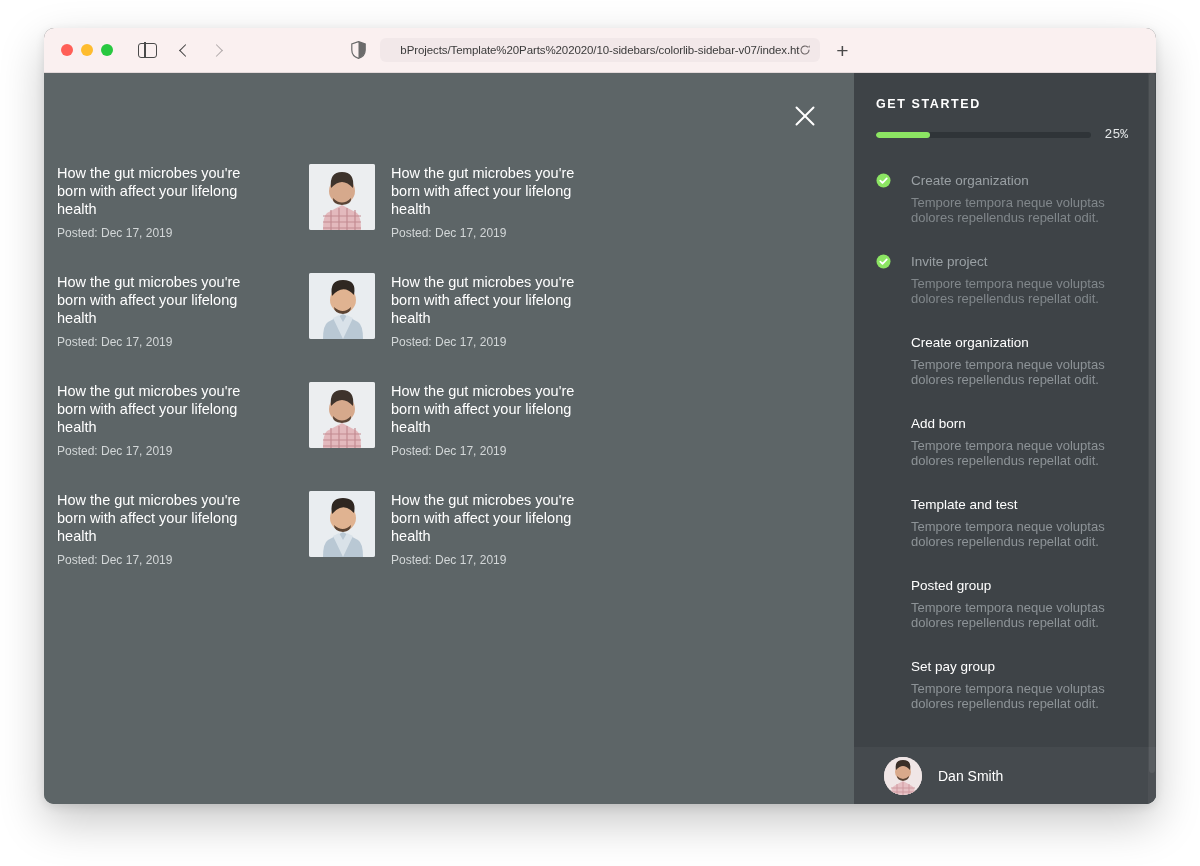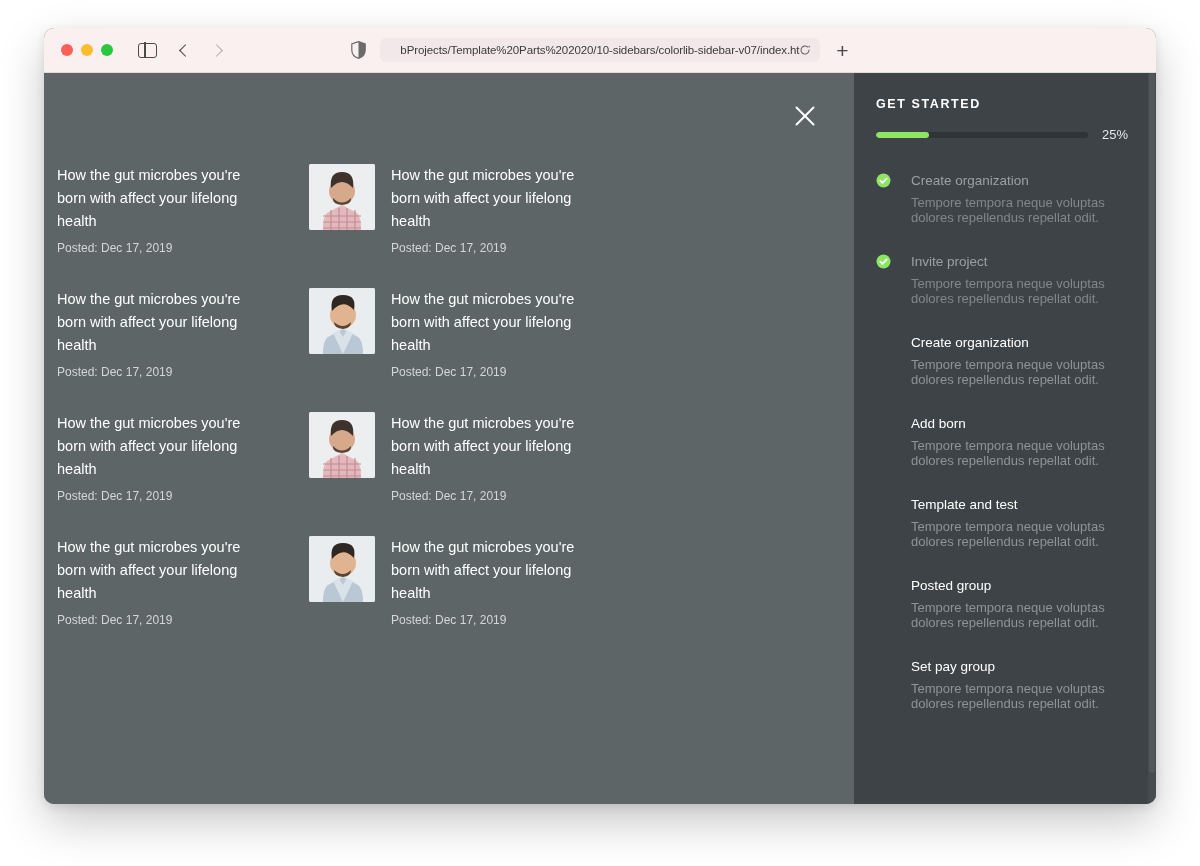--- a/index.html
+++ b/index.html
@@ -178,21 +178,21 @@
     border-radius: 2px;
     overflow: hidden;
     background: #c9cfd1;
   }
   .article-thumb svg { display: block; width: 100%; height: 100%; }
 
   .article-body { min-width: 0; }
 
   .article-title {
     font-size: 14.5px;
-    line-height: 23px;
+    line-height: 18px;
     color: #ffffff;
     font-weight: 400;
     max-width: 215px;
   }
 
   .article-date {
     margin-top: 8px;
     font-size: 12px;
     color: #d3d7d8;
     font-weight: 400;
@@ -221,20 +221,21 @@
     color: #ffffff;
     text-transform: uppercase;
     margin-bottom: 16px;
   }
 
   .progress-row {
     display: flex;
     align-items: center;
     gap: 14px;
     margin-bottom: 30px;
+    font-family: Liberation Mono, monospace;
   }
   .progress-track {
     flex: 1;
     height: 6px;
     background: #2f3438;
     border-radius: 3px;
     overflow: hidden;
   }
   .progress-fill {
     height: 100%;
@@ -532,16 +533,32 @@
             <div class="task-desc">Tempore tempora neque voluptas dolores repellendus repellat odit.</div>
           </li>
 
         </ul>
       </div>
 
       <div class="scroll-track">
         <div class="scroll-thumb"></div>
       </div>
 
+      <div class="sidebar-footer">
+        <div class="avatar">
+          <svg viewBox="0 0 38 38">
+            <rect width="38" height="38" fill="#f0e6e6"></rect>
+            <circle cx="19" cy="15" r="8" fill="#d9a98b"></circle>
+            <path d="M12 13 q7 -8 14 0 q2 -10 -7 -10 q-9 0 -7 10Z" fill="#3a2f28"></path>
+            <path d="M13 19 q6 6 12 0 q0 4 -6 5 q-6 -1 -6 -5Z" fill="#5a4436"></path>
+            <path d="M19 24 L10 29 q-3 2 -3 9 h24 q0 -7 -3 -9Z" fill="#e6bfc3"></path>
+            <g stroke="#cd969c" stroke-width="0.9">
+              <path d="M7 31 h24 M7 35 h24"></path>
+              <path d="M13 27 v11 M19 25 v13 M25 27 v11"></path>
+            </g>
+          </svg>
+        </div>
+        <div class="user-name">Dan Smith</div>
+      </div>
     </div>
 
   </div>
 </div>
 
 </body></html>

